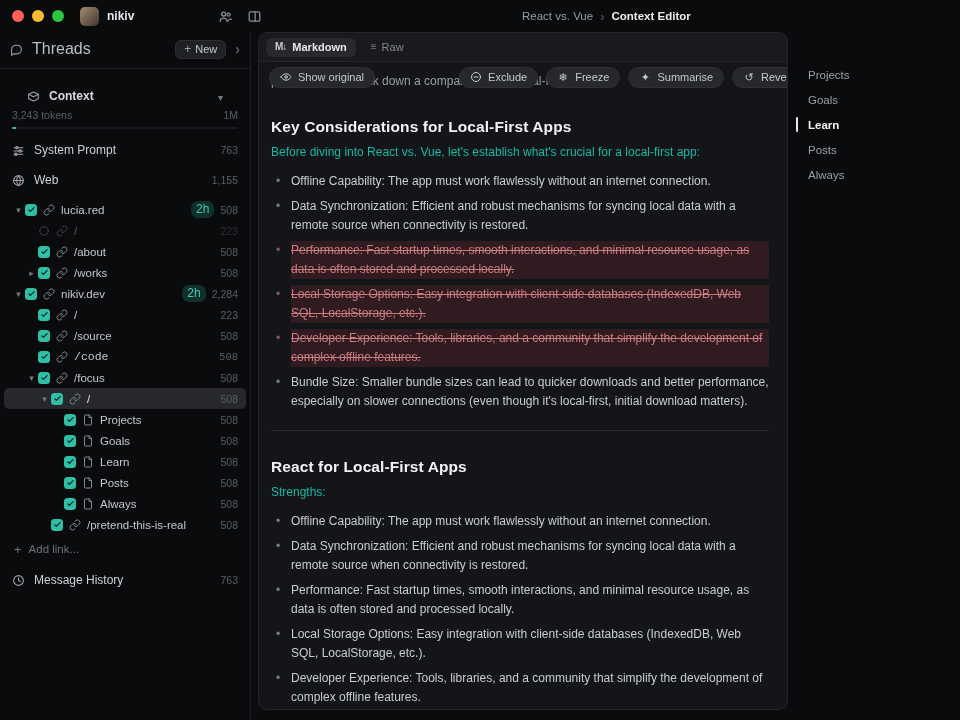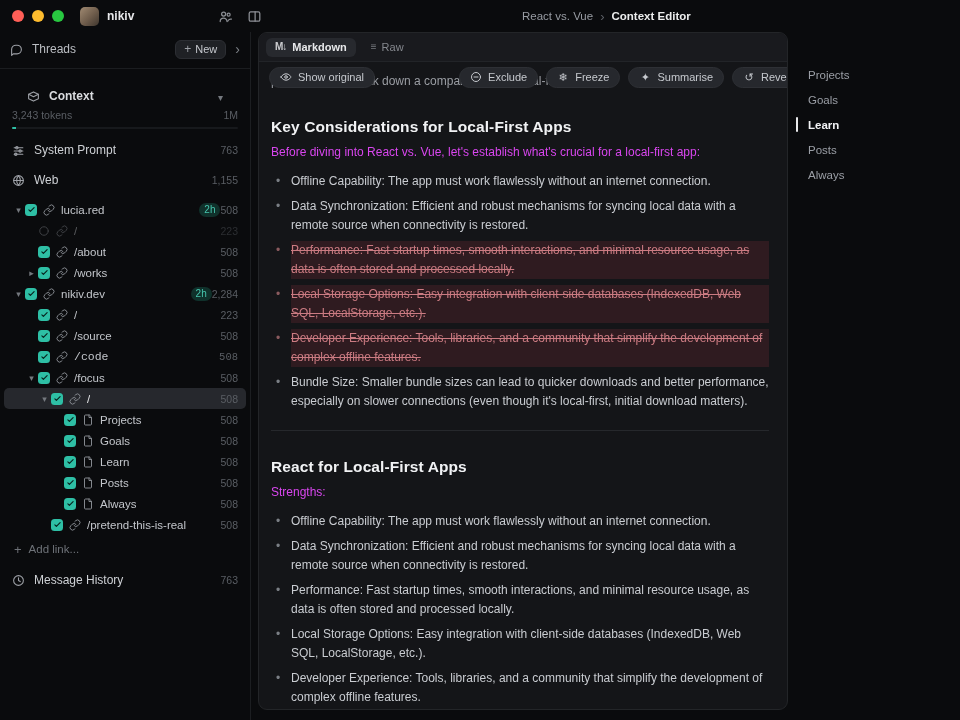--- a/index.html
+++ b/index.html
@@ -17,21 +17,21 @@
   .tb-icons .ic{width:15px;height:15px}
   .breadcrumb{position:absolute;left:522px;top:0;height:32px;display:flex;align-items:center;gap:7px;font-size:11.5px}
   .bc-parent{color:#989ca3}
   .bc-chev{color:#5c6066;font-size:13px;line-height:1}
   .bc-current{color:#eceded;font-weight:600}
 
   
   .sidebar{position:absolute;top:32px;left:0;width:250px;bottom:0;border-right:1px solid #1c1e21;background:#0a0b0d}
   .threads-row{display:flex;align-items:center;height:30px;padding:0 10px;margin-top:2px}
   .s-icon{width:13px;height:13px;color:#9da0a6;flex:none}
-  .threads-label{font-size:12px;color:#bcbfc4;margin-left:9px}
+  .threads-label{font-size:16px;color:#bcbfc4;margin-left:9px}
   .new-btn{margin-left:auto;display:flex;align-items:center;gap:4px;background:#1f2125;border:1px solid #2c2e33;border-radius:6px;padding:2px 8px 3px;font-size:11px;color:#c6c9ce;font-family:inherit;cursor:pointer}
   .new-btn .plus{font-size:12px;line-height:1;color:#9da0a6}
   .threads-chev{color:#7c8086;margin-left:9px;font-size:14px;line-height:1}
   .sb-divider{height:1px;background:#1b1d20;margin-top:4px}
   .ctx-header{display:flex;align-items:flex-end;height:30px;padding:0 27px;margin-top:4px}
   .ctx-label{font-size:12px;font-weight:700;color:#dadcdf;margin-left:9px}
   .ctx-chev{margin-left:auto;color:#74787e;font-size:10px}
   .tokens{display:flex;align-items:center;justify-content:space-between;padding:6px 12px 4px;font-size:10.5px;color:#5a5e64}
   .tk-bar{height:2px;background:#17191c;margin:2px 12px 6px;border-radius:1px;overflow:hidden}
   .tk-bar i{display:block;height:100%;width:4px;background:#2ebfa5}
@@ -45,41 +45,41 @@
   .trow{display:flex;align-items:center;height:21px;padding-right:8px;font-size:11.5px;color:#c3c6cb;border-radius:5px;margin:0 4px}
   .trow.selected{background:#26282d;color:#e8e9eb}
   .trow.dimmed{opacity:.42}
   .chev{width:13px;flex:none;text-align:center;color:#74787e;font-size:9px}
   .cbx{width:12px;height:12px;flex:none;border-radius:3.5px;background:#2ebfa5;color:#07231e;display:flex;align-items:center;justify-content:center;margin-right:6px}
   .cbx svg{width:9px;height:9px;stroke-width:3}
   .ticon{width:12px;height:12px;flex:none;margin-right:6px;color:#84888e}
   .ticon.slot{margin-right:6px}
   .tlabel{white-space:nowrap;overflow:hidden;text-overflow:ellipsis}
   .flexsp{flex:1}
-  .badge{background:#10312b;color:#46c6ae;font-size:10px;padding:1px 5px 2px;border-radius:7px;flex:none}
+  .badge{background:#10312b;color:#46c6ae;font-size:12px;padding:1px 5px 2px;border-radius:7px;margin-right:6px;flex:none}
   .tcount{font-size:10.5px;color:#5a5e64;flex:none}
   .add-link{display:flex;align-items:center;height:24px;padding:0 14px;color:#6e7278;font-size:11.5px;gap:7px;margin-top:2px}
   .add-link .plus{font-size:13px;line-height:1}
 
   
   .panel{position:absolute;left:258px;top:32px;width:528px;height:676px;background:#141518;border:1px solid #232528;border-radius:9px;overflow:hidden;display:flex;flex-direction:column}
   .tabbar{height:28px;background:#191a1e;border-bottom:1px solid #222428;display:flex;align-items:center;padding:0 7px;gap:6px;flex:none}
   .tab{display:flex;align-items:center;gap:6px;font-size:11px;color:#85888e;padding:3px 9px 4px;border-radius:6px;cursor:pointer}
   .tab.active{background:#27292e;color:#e7e8ea;font-weight:700}
   .tab .tico{font-size:10px;letter-spacing:-1px;color:inherit;opacity:.85}
   .pbody{position:relative;flex:1;overflow:hidden}
   .toolbar{position:absolute;top:5px;left:10px;right:10px;display:flex;gap:8px;z-index:3;align-items:center}
   .pill{display:flex;align-items:center;gap:6px;background:#26282d;border:1px solid #2e3035;border-radius:12px;padding:3px 10px 4px;font-size:11px;color:#c6c9ce;font-family:inherit;cursor:pointer;white-space:nowrap}
   .pill .pic{width:12px;height:12px;display:flex;align-items:center;justify-content:center;font-size:11px;line-height:1}
   .pill.exclude{margin-left:76px}
   .pill.revert{margin-left:auto}
   .doc{position:absolute;inset:0;padding:12px 18px 0 12px;overflow:hidden;z-index:1}
   .clipped{font-size:12px;color:#9b9ea4;white-space:nowrap;overflow:hidden;height:17px}
   .doc-h2{font-size:15.5px;font-weight:700;color:#f1f2f4;margin:27px 0 7px;letter-spacing:.1px}
-  .doc-p{font-size:12px;line-height:19px;color:#d946ef;margin:0 0 10px}
+  .doc-p{font-size:12px;line-height:19px;color:#14b8a6;margin:0 0 10px}
   .doc-ul{margin:2px 0 2px}
   .li{display:flex;margin:0 0 6px;font-size:12px;line-height:19px;color:#c9ccd1;padding-left:5px}
   .li .dot{width:15px;flex:none;color:#7b7f85}
   .li .txt{flex:1}
   .li.struck .dot{color:#8a5a5e}
   .li.struck .txt{color:#cb7b82;text-decoration:line-through;background:rgba(190,60,72,.16);-webkit-box-decoration-break:clone;box-decoration-break:clone}
   .doc-hr{height:1px;background:#26282c;margin:19px 0 13px}
 
   
   .outline{position:absolute;left:808px;top:62px;font-size:11.5px}

